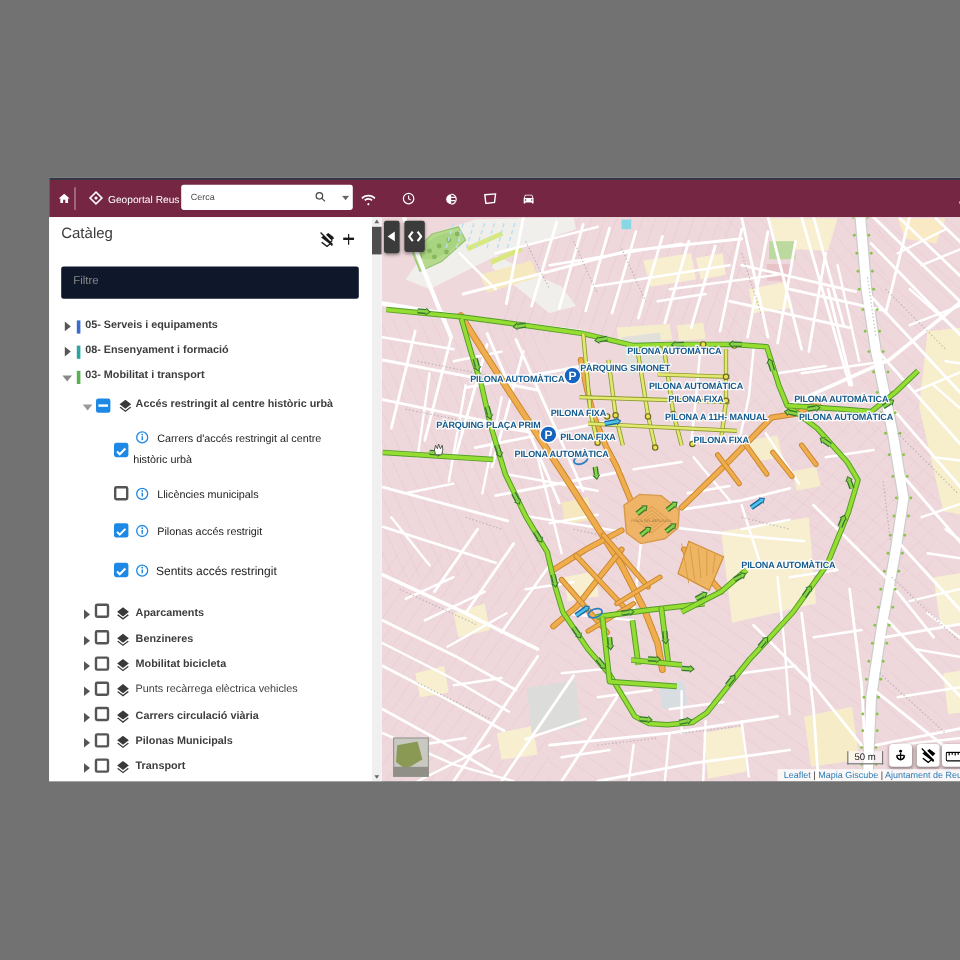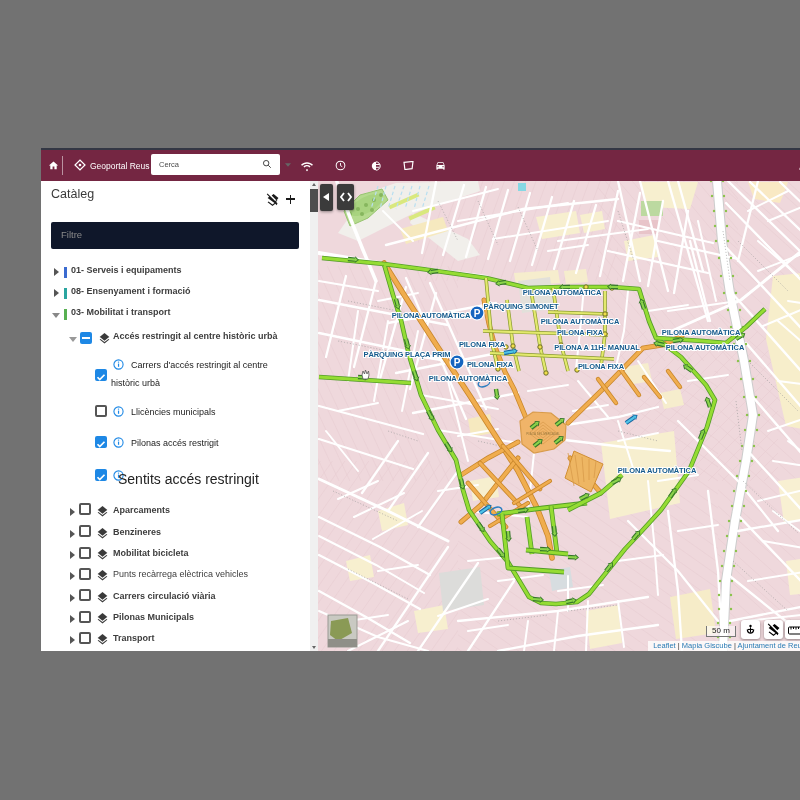--- a/index.html
+++ b/index.html
@@ -18,21 +18,21 @@
 <div id="hdr">
   <svg class="hicon" style="left:7px;top:10px" width="11" height="11" viewBox="0 0 24 24" fill="#fff">
         <path d="M10 20v-6h4v6h5v-8h3L12 3 2 12h3v8z"></path>
       </svg>
   <div style="position:absolute;left:21px;top:6px;width:1px;height:19px;background:rgba(255,255,255,.5)"></div>
   <svg class="hicon" style="left:33px;top:9px" width="12" height="12" viewBox="0 0 24 24">
         <rect x="5" y="5" width="14" height="14" transform="rotate(45 12 12)" fill="none" stroke="#fff" stroke-width="2.6"></rect>
         <circle cx="12" cy="12" r="2.6" fill="#fff"></circle>
       </svg>
   <div style="position:absolute;left:49px;top:10.5px;color:#fff;font-size:8.5px;white-space:nowrap;">Geoportal Reus</div>
-  <div style="position:absolute;left:110px;top:4px;width:129px;height:21px;background:#fff;border-radius:2px;">
+  <div style="position:absolute;left:110px;top:4px;width:143px;height:21px;background:#fff;border-radius:2px;">
     <span style="position:absolute;left:8px;top:6px;font-size:7.5px;color:#4a4a4a;">Cerca</span>
     <svg style="position:absolute;left:111px;top:5px" width="10" height="10" viewBox="0 0 24 24" fill="none" stroke="#444" stroke-width="2.4">
           <circle cx="10" cy="10" r="6.5"></circle>
           <path d="M15 15l6 6"></path>
         </svg>
     <svg style="position:absolute;left:134px;top:8.5px" width="6" height="4" viewBox="0 0 10 6" fill="#666">
           <path d="M0 0h10L5 6z"></path>
         </svg>
   </div>
   <svg class="hicon" style="left:260px;top:10px" width="12" height="12" viewBox="0 0 24 24" fill="#fff">
@@ -75,21 +75,21 @@
 <svg style="position:absolute;left:225px;top:12px" width="13" height="13" viewBox="0 0 24 24" fill="#1a1a1a">
         <path d="M19.8 22.6 17.1 20l-5.1 4-9-7 1.6-1.3 7.4 5.7 3.7-2.9L3 9l2.9-2.3L1.4 2.1 2.8.7l18.4 18.4zM21 14.1l-1.6-1.3-2.4 1.9 1.5 1.5 2.5-2.1zm2-5.1-9-7-3.6 2.8L19 13.4l4-3.1-2-1.2z"></path>
       </svg>
 <div style="position:absolute;left:245px;top:17.2px;width:9px;height:1.7px;background:#1a1a1a"></div>
 <div style="position:absolute;left:248.6px;top:13.5px;width:1.7px;height:9px;background:#1a1a1a"></div>
 <div style="position:absolute;left:10px;top:41px;width:248px;height:27px;background:#0f172a;border-radius:2px">
         <span style="position:absolute;left:10px;top:7px;font-size:9.5px;color:#8a8a8a">Filtre</span>
       </div>
 <div style="position:absolute;left:13px;top:86.5px;width:0;height:0;border-top:4px solid transparent;border-bottom:4px solid transparent;border-left:5px solid #555"></div>
 <div style="position:absolute;left:23px;top:85.5px;width:3px;height:11px;background:#3b6bd0"></div>
-<div style="position:absolute;left:30px;top:83.5px;font-size:9px;font-weight:bold;color:#3d3d3d;white-space:nowrap">01- Serveis i equipaments</div>
+<div style="position:absolute;left:30px;top:83.5px;font-size:9px;font-weight:bold;color:#3d3d3d;white-space:nowrap">05- Serveis i equipaments</div>
 <div style="position:absolute;left:13px;top:107.5px;width:0;height:0;border-top:4px solid transparent;border-bottom:4px solid transparent;border-left:5px solid #555"></div>
 <div style="position:absolute;left:23px;top:106.5px;width:3px;height:11px;background:#2aa5a0"></div>
 <div style="position:absolute;left:30px;top:104.5px;font-size:9px;font-weight:bold;color:#3d3d3d;white-space:nowrap">08- Ensenyament i formació</div>
 <div style="position:absolute;left:11px;top:131.5px;width:0;height:0;border-left:4px solid transparent;border-right:4px solid transparent;border-top:5px solid #888"></div>
 <div style="position:absolute;left:23px;top:127.5px;width:3px;height:11px;background:#58b052"></div>
 <div style="position:absolute;left:30px;top:125.5px;font-size:9px;font-weight:bold;color:#3d3d3d;white-space:nowrap">03- Mobilitat i transport</div>
 <div style="position:absolute;left:28px;top:156px;width:0;height:0;border-left:4px solid transparent;border-right:4px solid transparent;border-top:5px solid #999"></div>
 <div style="position:absolute;left:39px;top:151px;width:12px;height:12px;background:#1e88e5;border-radius:2px">
         <div style="position:absolute;left:2px;top:5px;width:8px;height:2.4px;background:#fff"></div>
       </div>
@@ -124,21 +124,21 @@
       </svg>
 <div style="position:absolute;left:90px;top:257px;font-size:9px;color:#222;white-space:nowrap">Pilonas accés restrigit</div>
 <div style="position:absolute;left:54px;top:287.5px;width:12px;height:12px;background:#1e88e5;border-radius:2px"><svg width="12" height="12" viewBox="0 0 24 24" fill="none" stroke="#fff" stroke-width="3.4">
           <path d="M5 12.5l4.5 4.5L19 7.5"></path>
         </svg></div>
 <svg style="position:absolute;left:72px;top:288.5px" width="11" height="11" viewBox="0 0 24 24">
         <circle cx="12" cy="12" r="10" fill="none" stroke="#1e88e5" stroke-width="2.4"></circle>
         <rect x="10.8" y="10" width="2.6" height="7" fill="#1e88e5"></rect>
         <circle cx="12" cy="6.8" r="1.6" fill="#1e88e5"></circle>
       </svg>
-<div style="position:absolute;left:77px;top:289.5px;font-size:14px;color:#222;white-space:nowrap">Sentits accés restringit</div>
+<div style="position:absolute;left:89px;top:289.5px;font-size:10px;color:#222;white-space:nowrap">Sentits accés restringit</div>
 <div style="position:absolute;left:29px;top:326.5px;width:0;height:0;border-top:4px solid transparent;border-bottom:4px solid transparent;border-left:5px solid #555"></div>
 <div style="position:absolute;left:38px;top:322.0px;width:12px;height:12px;background:#fff;border:2px solid #555;border-radius:2px"></div>
 <svg style="position:absolute;left:55px;top:323.5px" width="13" height="13" viewBox="0 0 24 24" fill="#3a3a3a">
         <path d="M11.99 18.54l-7.37-5.73L3 14.07l9 7 9-7-1.63-1.27zM12 16l7.36-5.73L21 9l-9-7-9 7 1.63 1.27z"></path>
       </svg>
 <div style="position:absolute;left:72px;top:323.5px;font-size:9px;font-weight:bold;color:#3d3d3d;white-space:nowrap">Aparcaments</div>
 <div style="position:absolute;left:29px;top:348.5px;width:0;height:0;border-top:4px solid transparent;border-bottom:4px solid transparent;border-left:5px solid #555"></div>
 <div style="position:absolute;left:38px;top:344.0px;width:12px;height:12px;background:#fff;border:2px solid #555;border-radius:2px"></div>
 <svg style="position:absolute;left:55px;top:345.5px" width="13" height="13" viewBox="0 0 24 24" fill="#3a3a3a">
         <path d="M11.99 18.54l-7.37-5.73L3 14.07l9 7 9-7-1.63-1.27zM12 16l7.36-5.73L21 9l-9-7-9 7 1.63 1.27z"></path>

